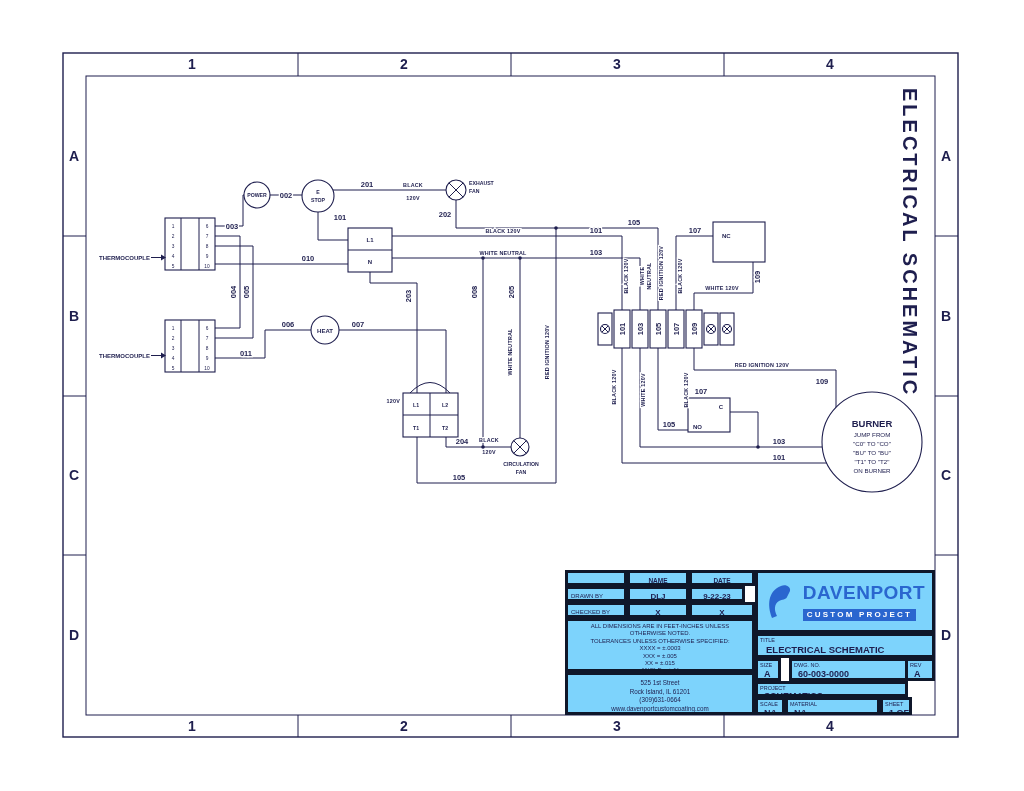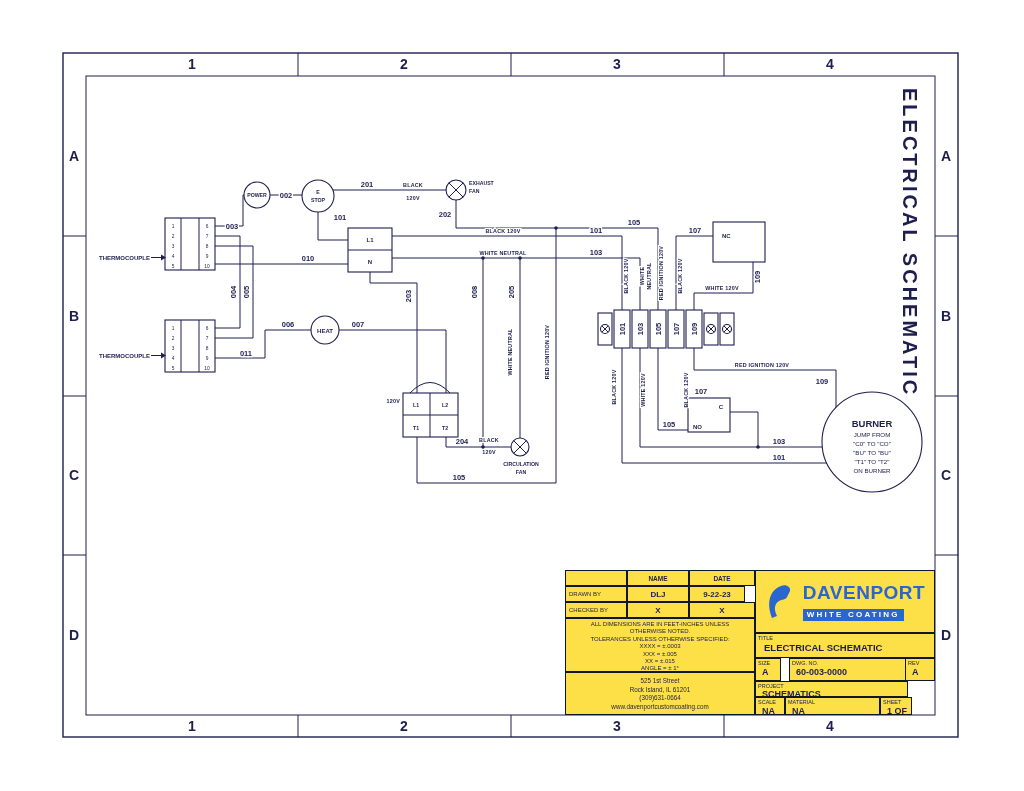--- a/index.html
+++ b/index.html
@@ -16,21 +16,21 @@
   .cl{font-size:5.4px;font-weight:bold;stroke:#fff;stroke-width:2.2px;paint-order:stroke;letter-spacing:.2px}
   .ct{font-size:6px;font-weight:bold}
   .ps{font-size:5.2px;font-weight:bold}
   .pin{font-size:4.8px}
   .bt{font-size:9.5px;font-weight:bold}
   .bn{font-size:6.2px}
   .ta-s{text-anchor:start}
   .ta-e{text-anchor:end}
   
   .tb{position:absolute;left:565px;top:570px;width:370px;height:145px;color:#1e1e4e}
-  .tb .cell{position:absolute;box-sizing:border-box;border:1px solid #0f172a;overflow:hidden;background:#fde047}
+  .tb .cell{position:absolute;box-sizing:border-box;border:3px solid #0f172a;overflow:hidden;background:#7dd3fc}
   .mini{font-size:5.5px;padding:1px 0 0 2px;text-align:left;line-height:6px}
   .val{font-size:9px;font-weight:bold;padding:1px 0 0 6px;text-align:left;line-height:10px}
   .hdr{font-size:6.5px;font-weight:bold;text-align:center;line-height:15px}
   .lab{font-size:6px;text-align:left;line-height:15px;padding-left:3px}
   .vcell{font-size:8px;font-weight:bold;text-align:center;line-height:15px}
   .tol{font-size:6px;line-height:7.4px;text-align:center;padding-top:2px}
   .addr{font-size:6.3px;line-height:8.5px;text-align:center;padding-top:4px}
   .logo-cell{display:flex;align-items:center;justify-content:center;gap:10px}
   .logo-text{text-align:left}
   .logo-l1{font-size:19px;font-weight:bold;color:#2a66cf;letter-spacing:.5px;line-height:20px}
@@ -298,21 +298,21 @@
     <div>(309)631-0664</div>
     <div>www.davenportcustomcoating.com</div>
   </div>
 
   <div class="cell logo-cell" style="left:190px;top:0;width:180px;height:63px">
     <svg width="28" height="38" viewBox="0 0 28 38">
       <path d="M7,35 C2,22 3,8 16,3 C21,1 26,4 25,8 L22,14 C21,17 17,16 14,18 C9,21 9,27 12,33 Z" fill="#2a66cf"></path>
     </svg>
     <div class="logo-text">
       <div class="logo-l1">DAVENPORT</div>
-      <div class="logo-l2">WHITE COATING</div>
+      <div class="logo-l2">CUSTOM PROJECT</div>
     </div>
   </div>
   <div class="cell" style="left:190px;top:63px;width:180px;height:25px">
     <div class="mini">TITLE</div>
     <div class="title-val">ELECTRICAL SCHEMATIC</div>
   </div>
   <div class="cell" style="left:190px;top:88px;width:26px;height:23px">
     <div class="mini">SIZE</div>
     <div class="val">A</div>
   </div>

